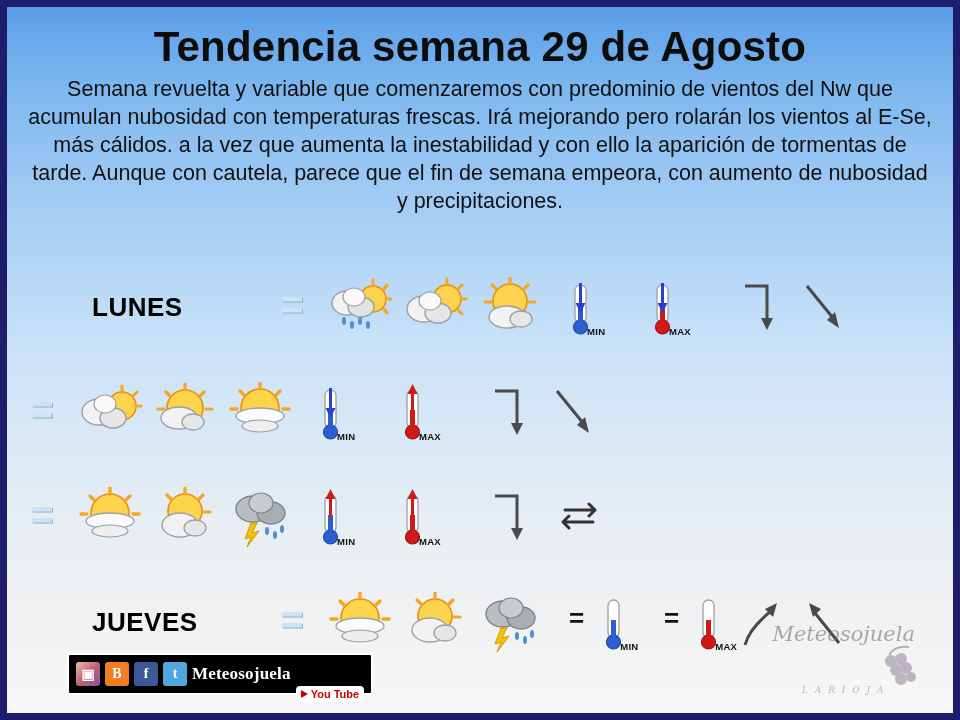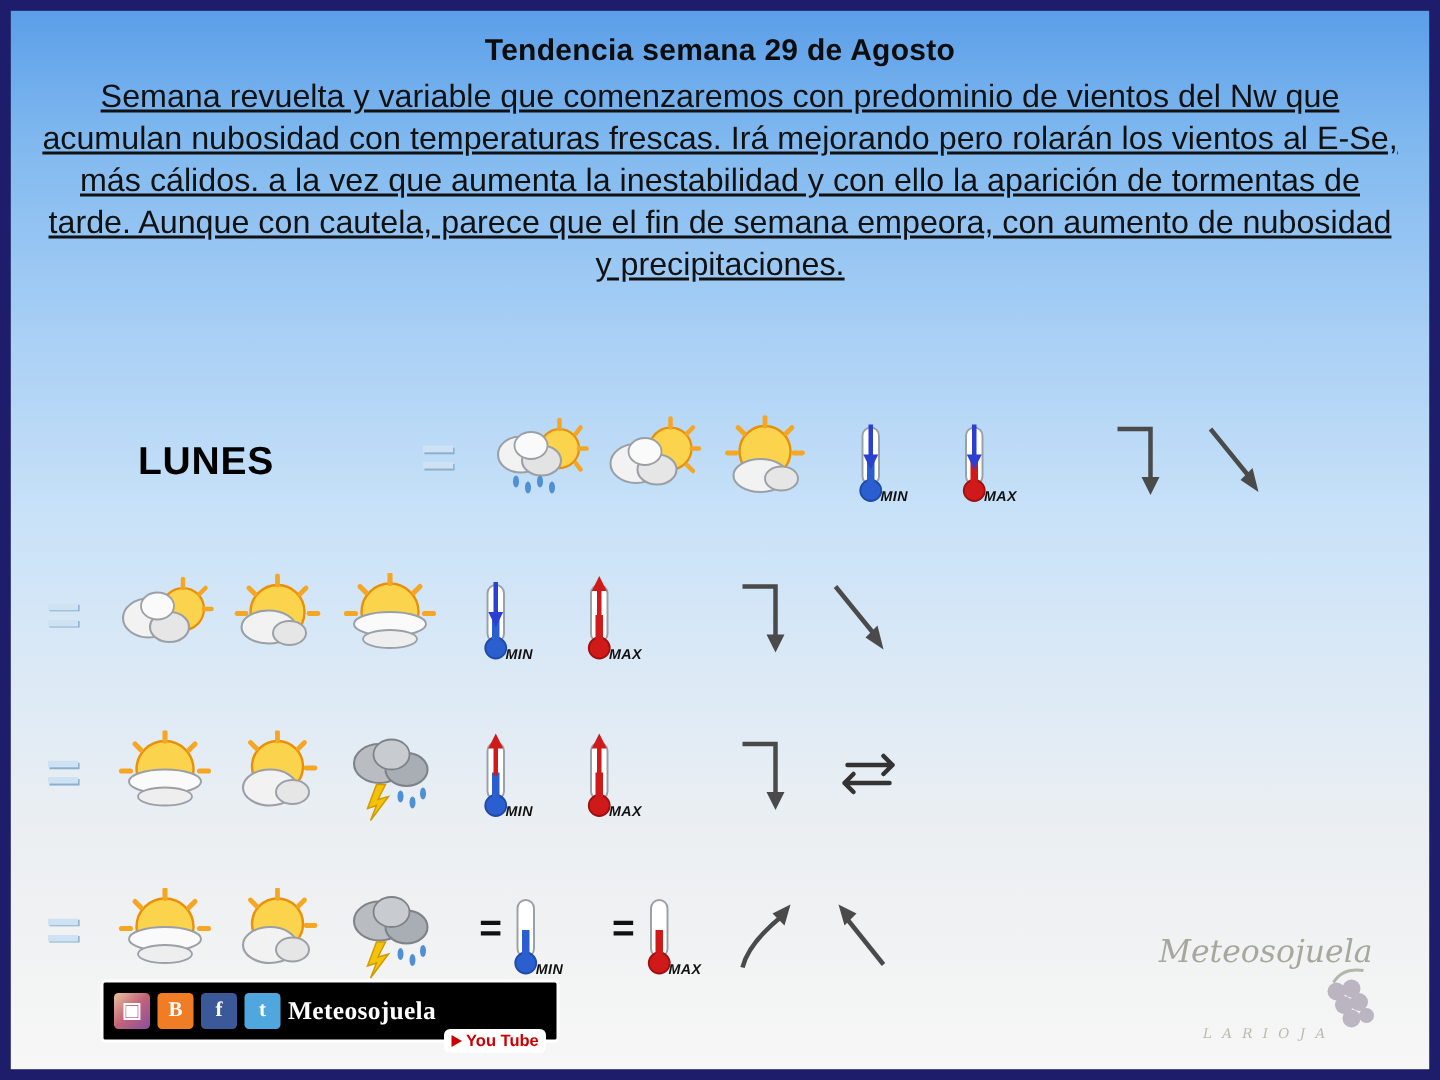--- a/index.html
+++ b/index.html
@@ -16,48 +16,47 @@
     background:linear-gradient(to bottom,#5b9ee8 0%, #7fb8ef 12%, #a8cff5 30%, #c9e2f8 48%, #dbe9f6 62%, #e8eef3 74%, #f0f1f2 86%, #f7f7f7 100%);
   }
   
   .header{
     position:absolute;left:0;top:0;width:946px;
     padding:16px 14px 0 14px;
     box-sizing:border-box;
     text-align:center;
   }
   .title{
-    font-size:20px;font-weight:bold;color:#0d0d0d;
+    font-size:42px;font-weight:bold;color:#0d0d0d;
     letter-spacing:0.2px;margin-bottom:5px;
   }
   .subtitle{
     font-size:21.5px;color:#111;line-height:1.3;
     padding:0 6px;
-    text-decoration:underline;
   }
   
   .rows{position:absolute;left:0;top:248px;width:946px;}
   .row{
     position:relative;height:105px;
     display:flex;align-items:center;
   }
   .daylabel{
     width:250px;padding-left:85px;box-sizing:border-box;
     font-size:26px;font-weight:bold;color:#000;
     letter-spacing:0.5px;
   }
   .eqsym{
     width:70px;text-align:center;
     font-size:40px;font-weight:bold;color:#cfe2f3;
     text-shadow:1px 1px 0 #8ab0cc;
     line-height:1;
     margin-top:-6px;
   }
   .icons{display:flex;align-items:center;gap:9px;width:230px;}
-  .thermos{display:flex;align-items:flex-end;gap:27px;width:150px;margin-left:12px;font-style:italic;}
+  .thermos{display:flex;align-items:flex-end;gap:40px;width:150px;margin-left:12px;}
   .winds{display:flex;align-items:center;gap:18px;margin-left:18px;}
   
   .wicon{width:66px;height:62px;position:relative;}
   .wicon svg{position:absolute;left:0;top:0;}
   
   .thermo{position:relative;width:42px;height:62px;}
   .thermo svg{position:absolute;left:0;top:0;}
   .tlabel{
     position:absolute;bottom:2px;left:18px;
     font-size:9.5px;font-weight:bold;color:#111;
@@ -364,20 +363,21 @@
         <div class="wind">
           <svg width="56" height="56" viewBox="0 0 56 56">
             <path d="M14 20 H44 M44 20 L38 14 M44 20 L38 26" stroke="#333" stroke-width="3" fill="none" stroke-linecap="round" stroke-linejoin="round"></path>
             <path d="M42 32 H12 M12 32 L18 26 M12 32 L18 38" stroke="#333" stroke-width="3" fill="none" stroke-linecap="round" stroke-linejoin="round"></path>
           </svg>
         </div>
       </div>
     </div>
 
     <div class="row">
+      <div class="daylabel">JUEVES</div>
       <div class="eqsym">=</div>
       <div class="icons">
         <div class="wicon">
           <svg width="66" height="62" viewBox="0 0 66 62">
             <circle cx="33" cy="26" r="19" fill="#fcd34d" stroke="#e8900a" stroke-width="1.6"></circle>
             <g stroke="#f5a623" stroke-width="3.4" stroke-linecap="round">
               <line x1="33" y1="1" x2="33" y2="7"></line>
                 <line x1="53" y1="9" x2="49" y2="13"></line>
               <line x1="62" y1="27" x2="56" y2="27"></line>
                 <line x1="13" y1="9" x2="17" y2="13"></line>

